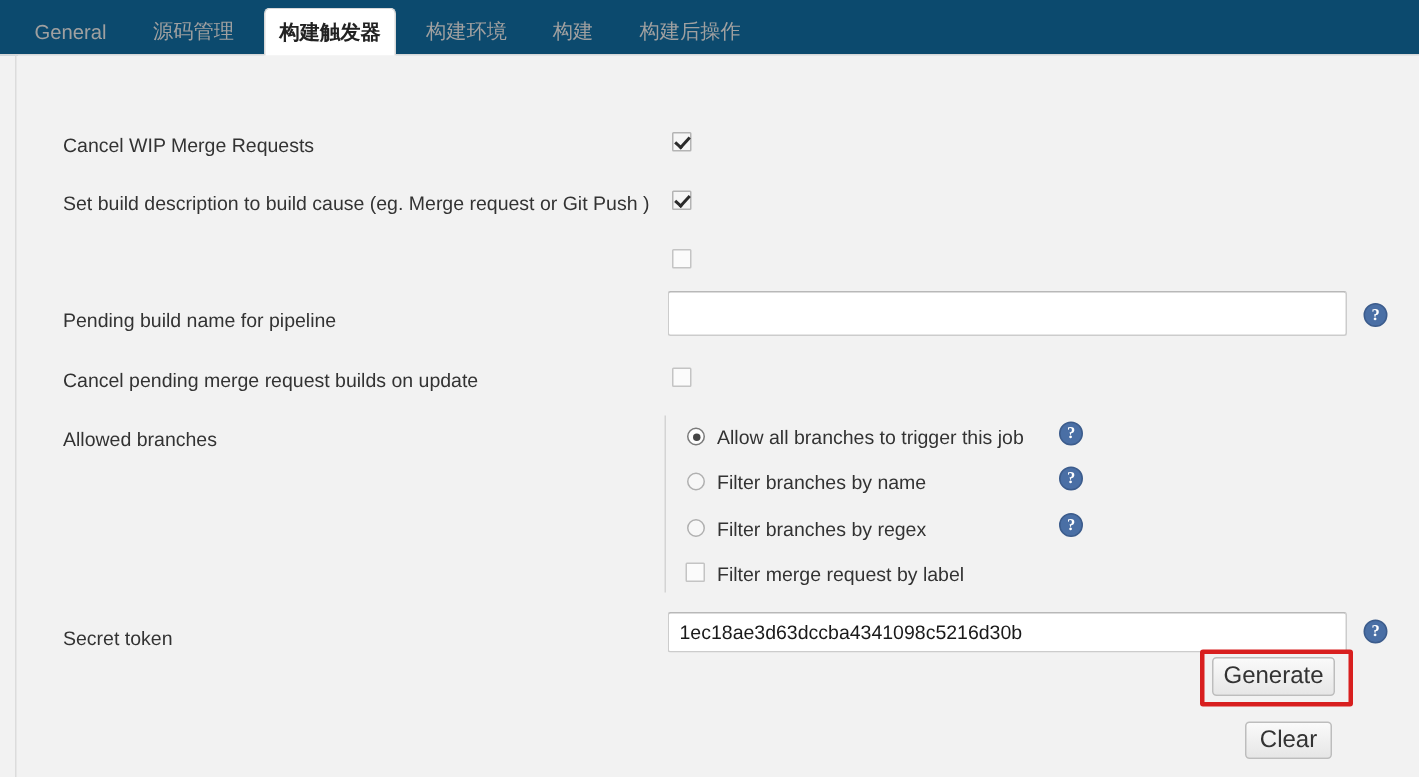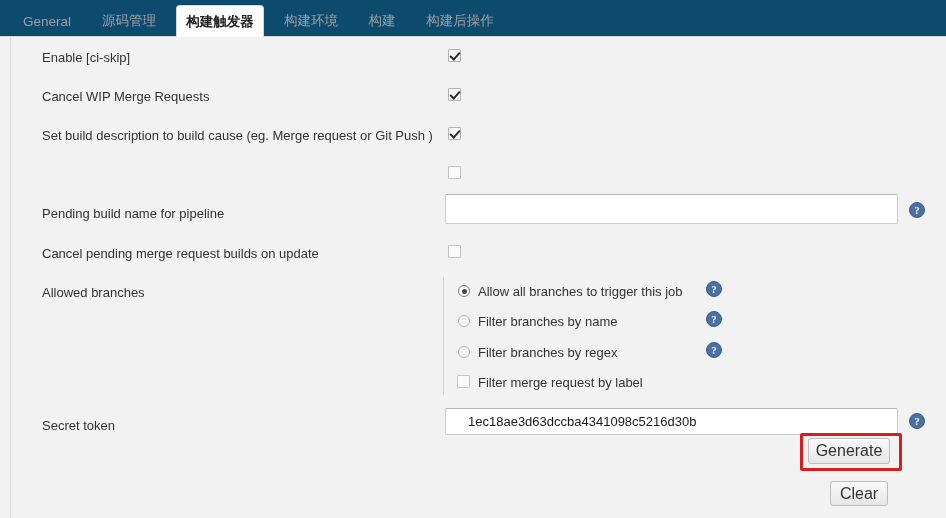--- a/index.html
+++ b/index.html
@@ -139,21 +139,21 @@
   .txt {
     position: absolute;
     box-sizing: border-box;
     background: #ffffff;
     border: 1px solid #cccccc;
     border-top-color: #b8b8b8;
     border-radius: 2px;
     font-family: "Liberation Sans", "DejaVu Sans", sans-serif;
     font-size: 13px;
     color: #1a1a1a;
-    padding: 0 22px;
+    padding: 0 7px;
     outline: none;
   }
 
   
   .help {
     position: absolute;
     width: 16px; height: 16px;
     border-radius: 50%;
     background: #4a6fa5;
     border: 1px solid #3c5c8c;
@@ -215,24 +215,20 @@
   <div class="tab" style="left:270px; width:82px;">构建环境</div>
   <div class="tab" style="left:358px; width:48px;">构建</div>
   <div class="tab" style="left:412px; width:96px;">构建后操作</div>
 </div>
 
 <div class="page">
   <div class="leftrail"></div>
 
   <div class="form">
 
-    <div class="row" style="top:6px; height:30px;">
-      <div class="lbl" style="top:7px;">Enable [ci-skip]</div>
-      <div class="cbx checked" style="left:436px; top:6px;"></div>
-    </div>
 
     <div class="row" style="top:45px; height:30px;">
       <div class="lbl" style="top:7px;">Cancel WIP Merge Requests</div>
       <div class="cbx checked" style="left:436px; top:6px;"></div>
     </div>
 
     <div class="row" style="top:84px; height:30px;">
       <div class="lbl" style="top:7px;">Set build description to build cause (eg. Merge request or Git Push )</div>
       <div class="cbx checked" style="left:436px; top:6px;"></div>
     </div>

